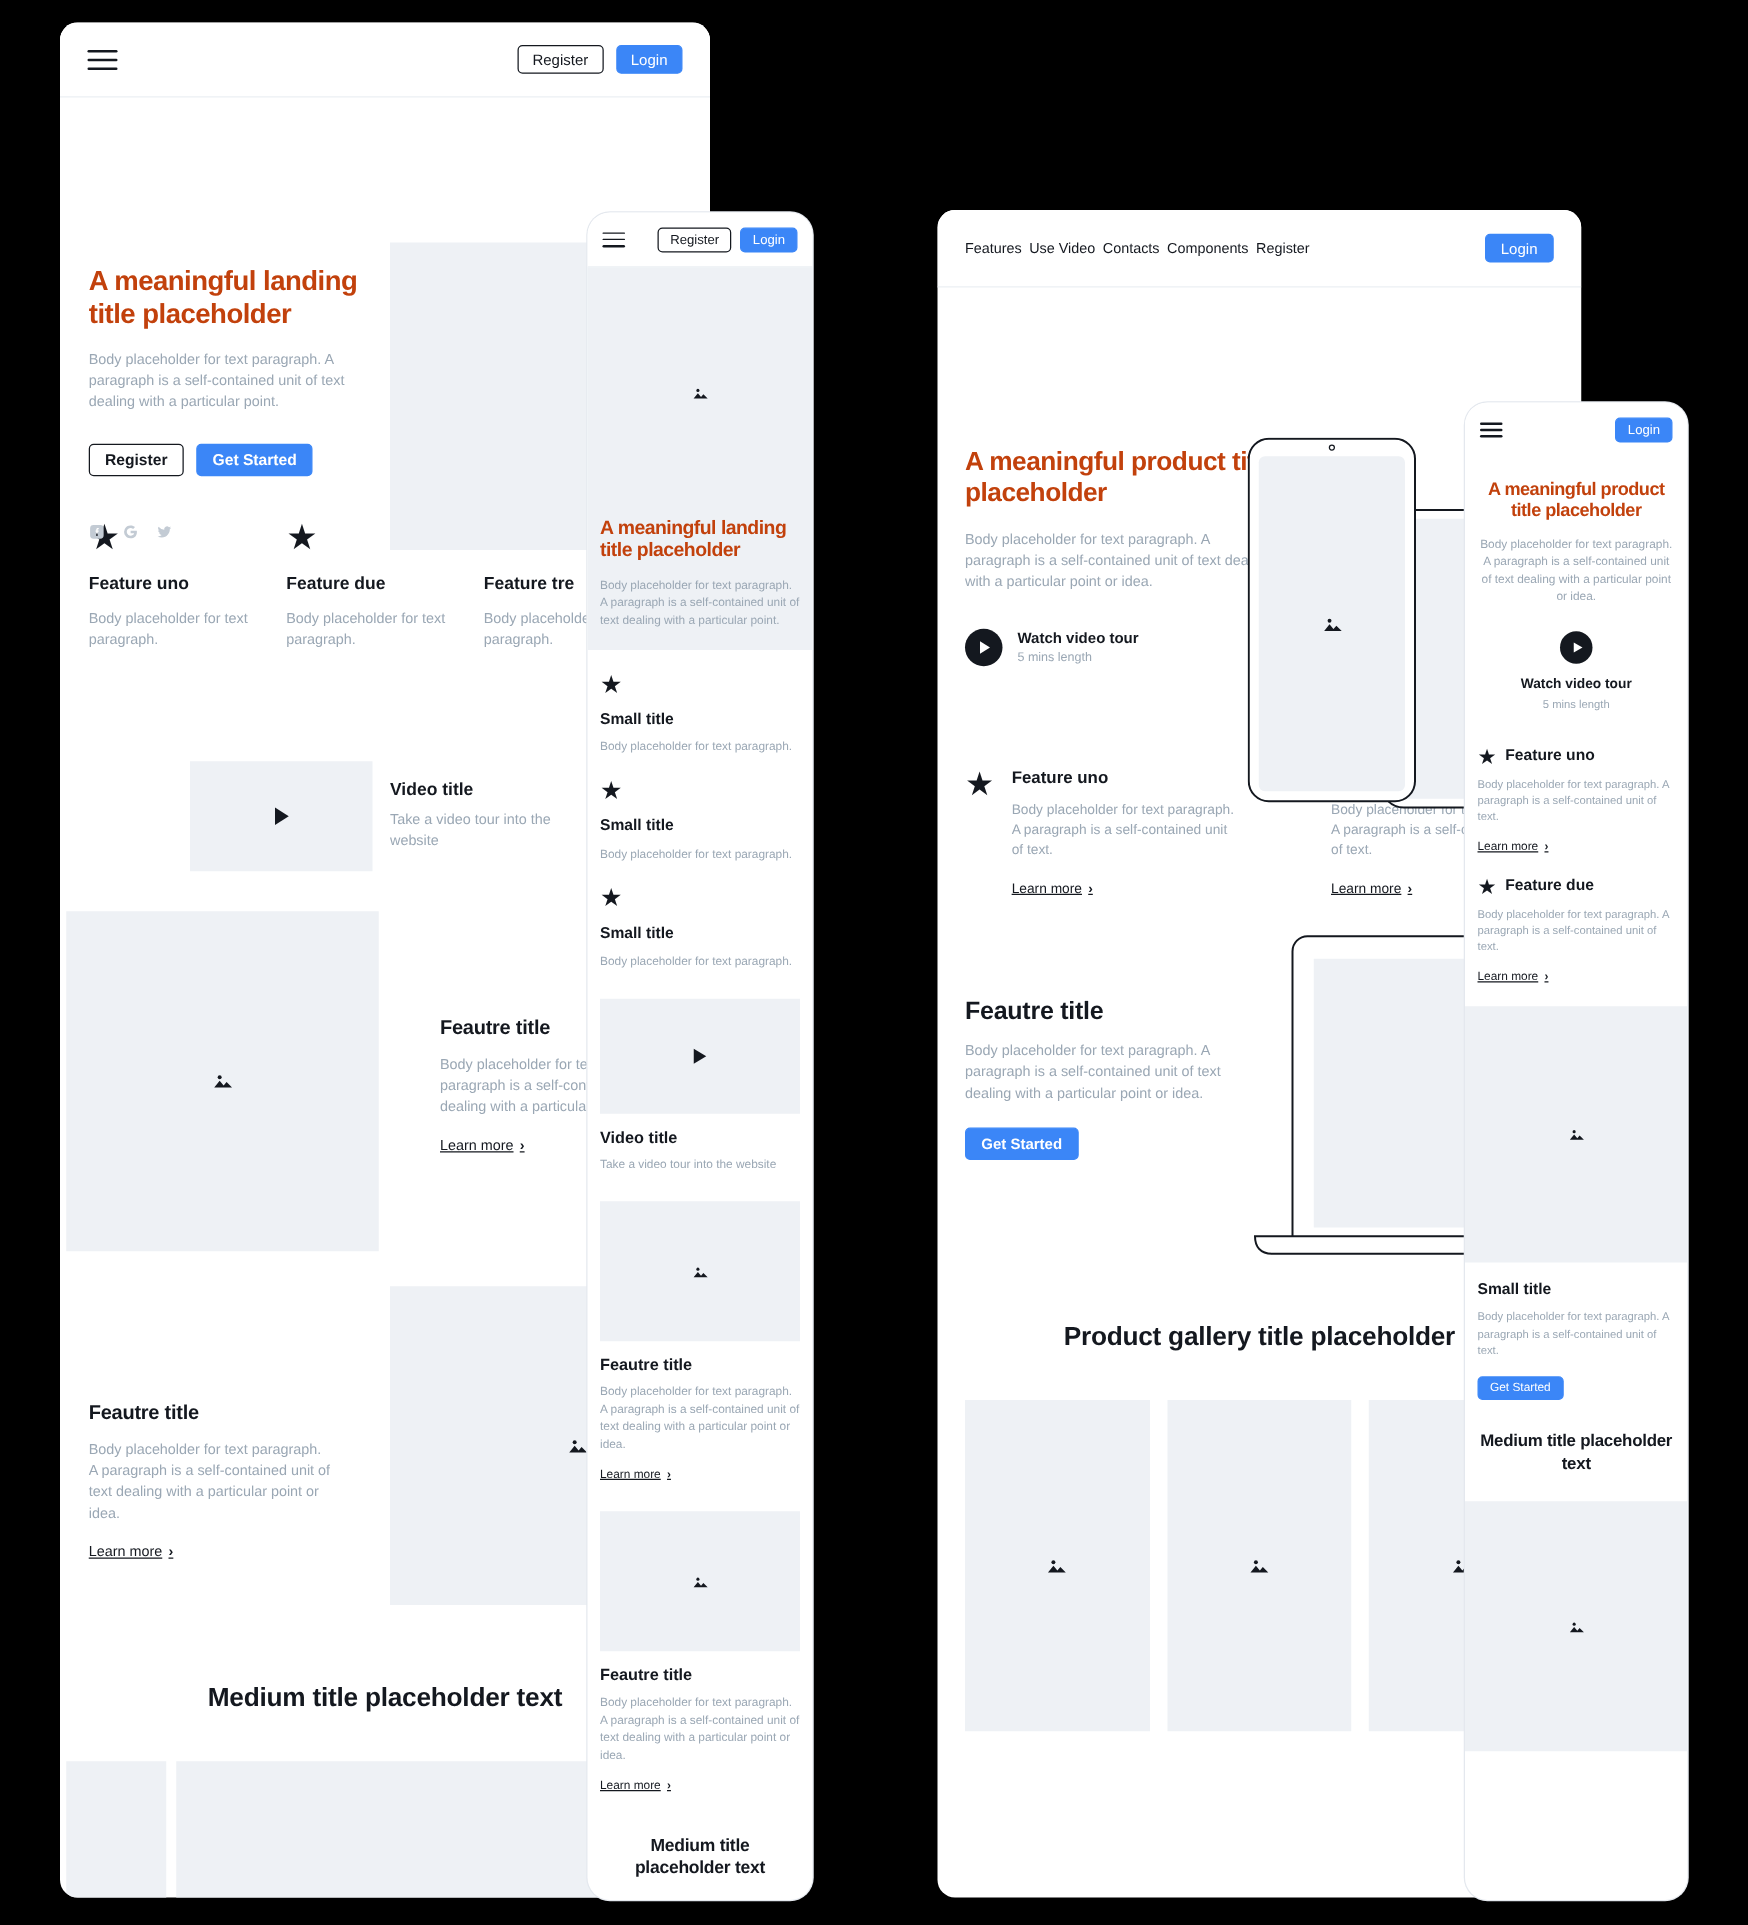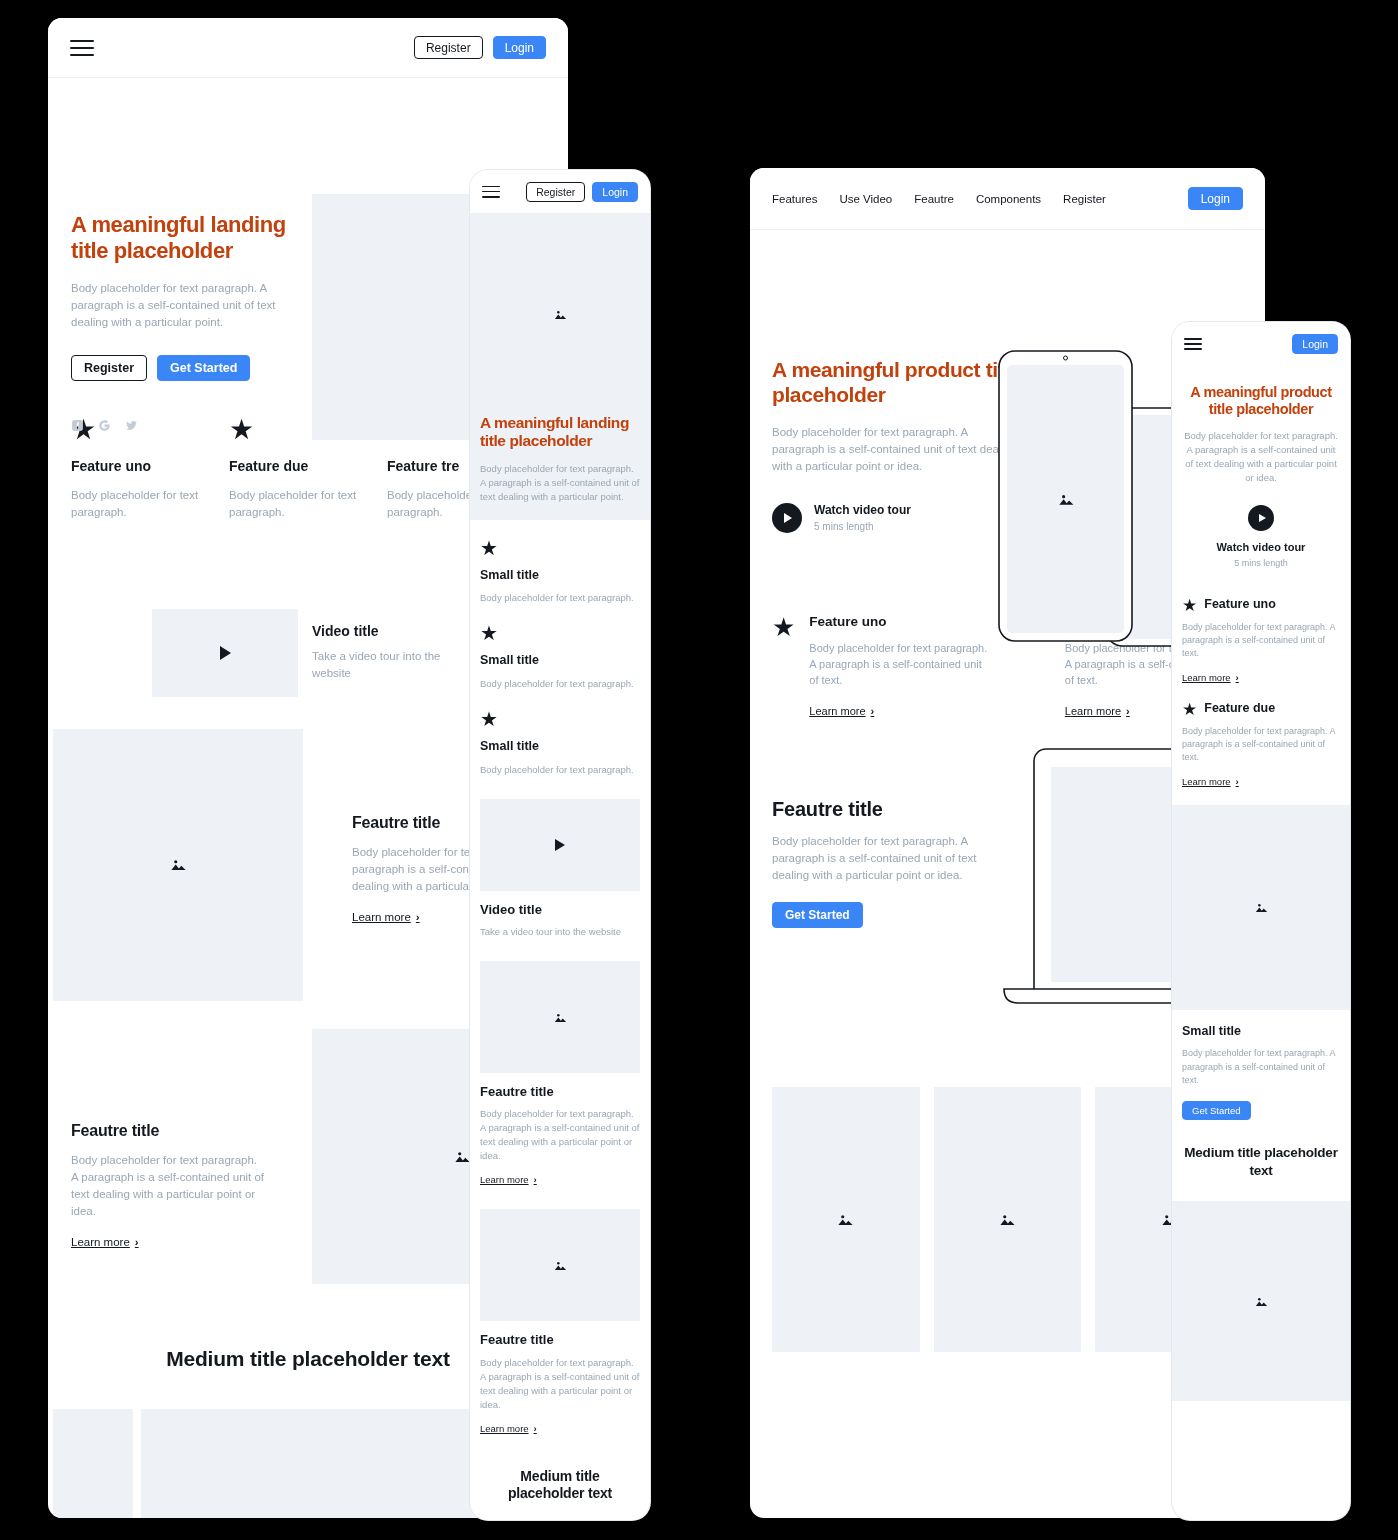--- a/index.html
+++ b/index.html
@@ -129,21 +129,21 @@
   #m2 .fblock { margin: 22px 10px 0 10px; }
   #m2 .fblock .ph { height: 112px; }
   #m2 .fblock .h3 { font-size: 13px; margin-top: 11px; }
   #m2 .fblock .body { font-size: 9.5px; margin-top: 7px; }
   #m2 .fblock .learn { font-size: 9.5px; margin-top: 11px; }
   #m2 .med-title { text-align: center; font-size: 14px; margin-top: 32px; padding: 0 14px; }
 
   
   #m3 { left: 750px; top: 168px; width: 515px; height: 1350px; }
   #m3 .topbar { height: 62px; padding: 0 22px; justify-content: space-between; }
-  #m3 .navlinks { display: flex; gap: 22px; }
+  #m3 .navlinks { display: flex; gap: 6px; }
   #m3 .navlinks a { font-size: 11.5px; color: #14181f; text-decoration: none; cursor: pointer; }
   #m3 .btn { height: 23px; padding: 0 12px; font-size: 12px; }
   #m3 .hero { position: relative; height: 368px; }
   #m3 .hero-copy { position: absolute; left: 22px; top: 128px; width: 250px; }
   #m3 .hero-copy .h1 { font-size: 21px; }
   #m3 .hero-copy .body { font-size: 11.5px; margin-top: 16px; }
   #m3 .watch { display: flex; align-items: center; gap: 12px; margin-top: 28px; }
   #m3 .watch .play-circle { width: 30px; height: 30px; }
   #m3 .watch .strong-sm { font-size: 12px; }
   #m3 .watch .body { font-size: 10px; margin-top: 3px; }
@@ -396,21 +396,21 @@
 
     <div class="h2 med-title">Medium title placeholder text</div>
   </div>
 
   <div class="shell" id="m3">
 
     <div class="topbar">
       <div class="navlinks">
         <a>Features</a>
         <a>Use Video</a>
-        <a>Feautre</a>
+        <a>Contacts</a>
         <a>Components</a>
         <a>Register</a>
       </div>
       <div class="btn btn-primary">Login</div>
     </div>
 
     <div class="hero">
       <div class="hero-copy">
         <div class="h1">A meaningful product title placeholder</div>
         <div class="body">Body placeholder for text paragraph. A paragraph is a self-contained unit of text dealing with a particular point or idea.</div>
@@ -473,20 +473,21 @@
       </div>
       <div class="laptop">
         <svg width="260" height="280" viewBox="0 0 260 280" fill="none">
           <path d="M48 260V32a12 12 0 0 1 12-12h176a12 12 0 0 1 12 12v228" stroke="#14181f" stroke-width="1.6" fill="#ffffff"></path>
           <rect x="65" y="38" width="166" height="215" fill="#eef1f5"></rect>
           <path d="M18 260h222c0 8-4 14-14 14H32c-10 0-14-6-14-14z" fill="#ffffff" stroke="#14181f" stroke-width="1.6"></path>
         </svg>
       </div>
     </div>
 
+    <div class="h2 gal-title">Product gallery title placeholder</div>
 
     <div class="gal">
       <div class="ph">
         <svg class="img-ico" width="19" height="19" viewBox="0 0 24 24" fill="#14181f">
             <circle cx="8.5" cy="8.5" r="2"></circle>
             <path d="M3 19l5.5-7 4 5 3-3.5L21 19z"></path>
           </svg>
       </div>
       <div class="ph">
         <svg class="img-ico" width="19" height="19" viewBox="0 0 24 24" fill="#14181f">

